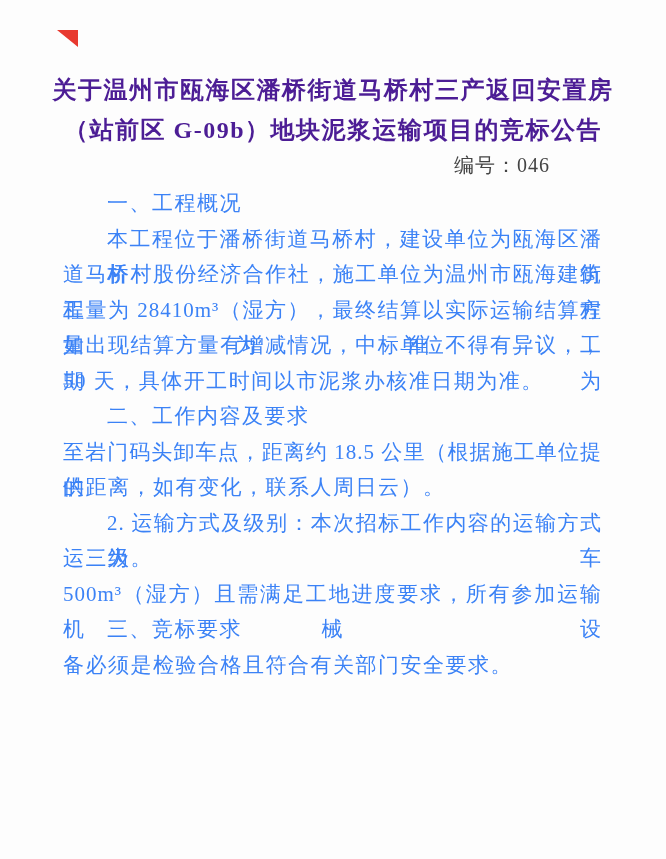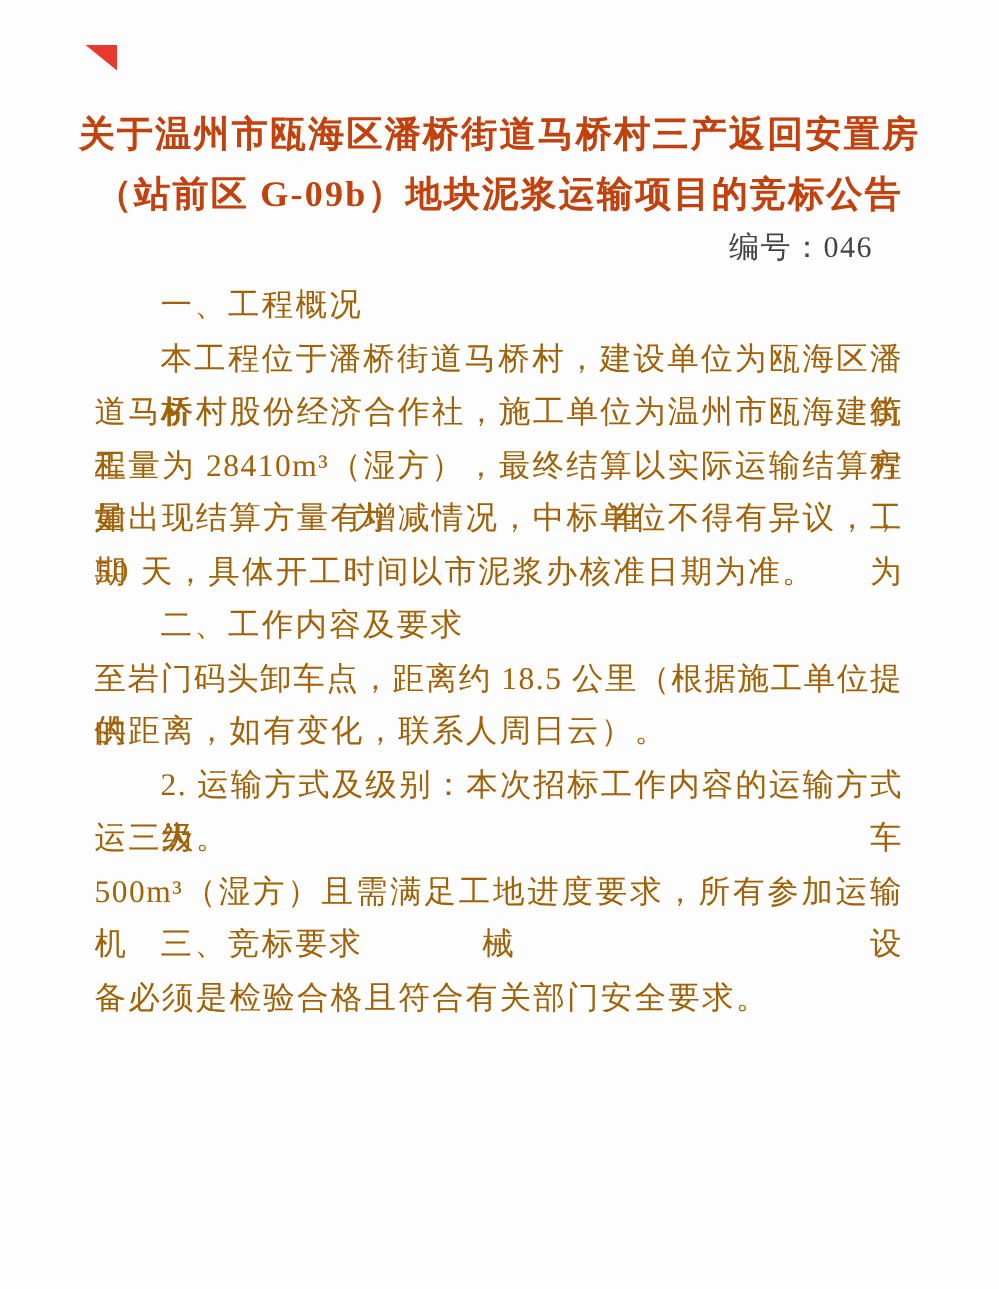--- a/index.html
+++ b/index.html
@@ -20,47 +20,47 @@
     position:absolute;
     left:57px;top:30px;
     width:0;height:0;
     border-top:17px solid #e8392f;
     border-left:21px solid transparent;
   }
   .title{
     padding-top:70px;
     text-align:center;
     font-weight:bold;
-    color:#c2410c;
+    color:#4c1d95;
   }
   .title .t-line{
     font-size:24px;
     line-height:40px;
     letter-spacing:1.5px;
     white-space:nowrap;
   }
   .serial{
     height:30px;
     line-height:30px;
     font-size:20px;
     text-align:right;
-    padding-right:84px;
+    padding-right:116px;
     letter-spacing:1px;
     color:#444;
   }
   .body{
     margin:6px 64px 0 63px; 
   }
   .line{
     font-size:21px;
     line-height:35.5px;
     height:35.5px;
     letter-spacing:1.5px;
     white-space:nowrap;
-    color:#a16207;
+    color:#3b82f6;
   }
   .line.just{
     white-space:normal;
     text-align:justify;
     text-align-last:justify;
     letter-spacing:1px;
   }
   .line.indent{
     padding-left:44px; 
   }

